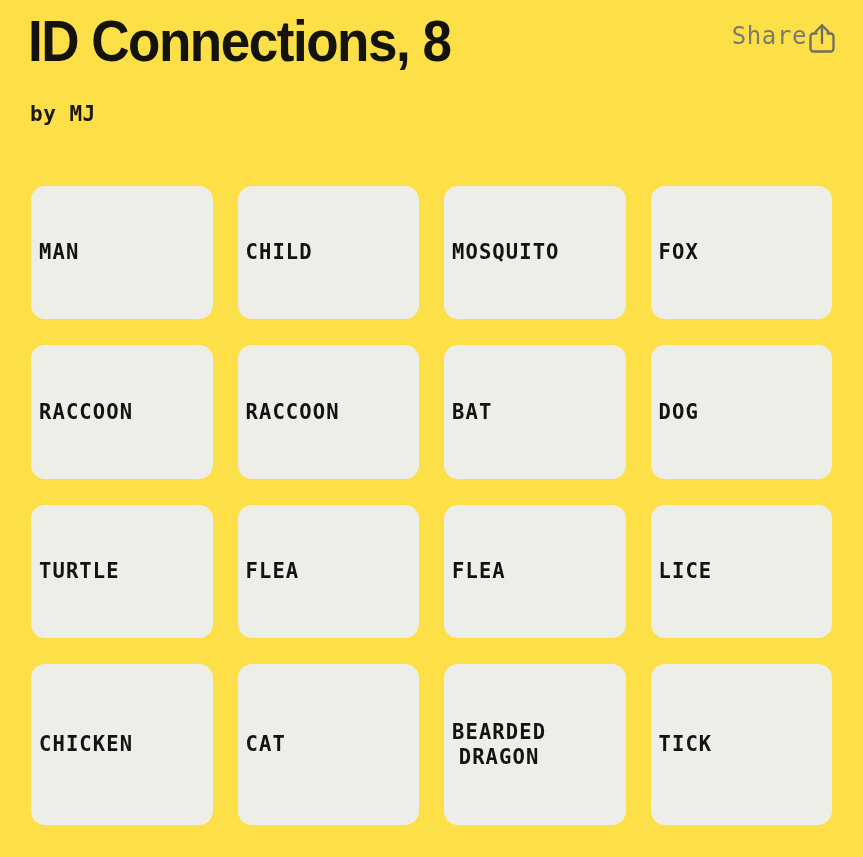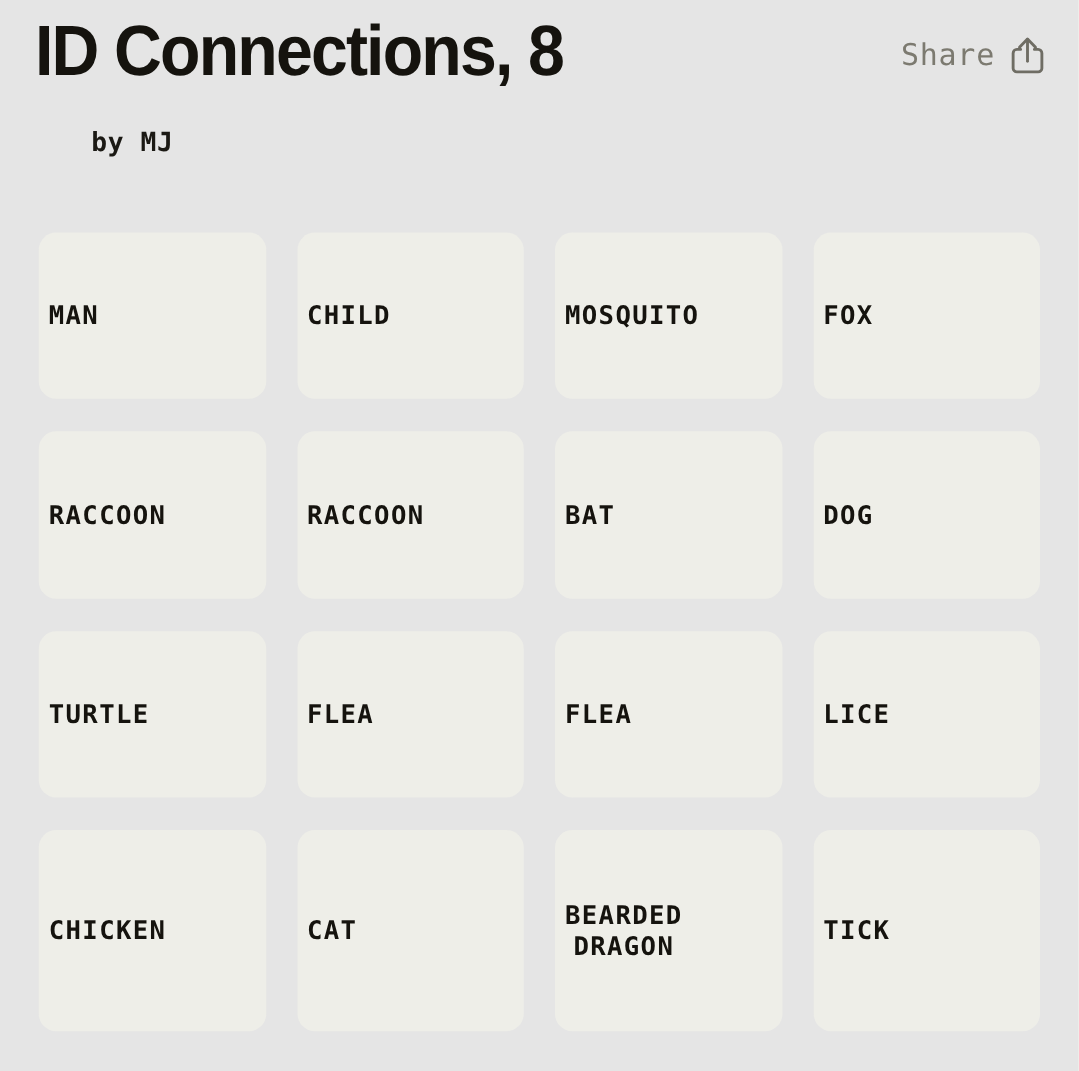--- a/index.html
+++ b/index.html
@@ -12,21 +12,21 @@
     background: #FEFDF6;
     font-family: "Liberation Sans", sans-serif;
     overflow: hidden;
     position: relative;
     -webkit-font-smoothing: antialiased;
   }
 
   #app {
     position: absolute;
     inset: 0;
-    background: #e5e5e5;
+    background: #fde047;
   }
 
   
   .header {
     position: absolute;
     left: 0;
     top: 0;
     width: 863px;
     height: 150px;
   }
@@ -50,31 +50,29 @@
     position: absolute;
     left: 30px;
     top: 100px;
     font-family: "DejaVu Sans Mono", monospace;
     font-weight: 700;
     font-size: 21px;
     line-height: 28px;
     letter-spacing: 0.5px;
     color: #1B1914;
     white-space: nowrap;
-    margin-left: 43px;
   }
 
   .share-btn {
     position: absolute;
     right: 26px;
     top: 22px;
     height: 44px;
     display: flex;
-    align-items: center;
-    gap: 11px;
+    align-items: flex-start;
     cursor: pointer;
     user-select: none;
   }
 
   .share-label {
     font-family: "DejaVu Sans Mono", monospace;
     font-weight: 400;
     font-size: 24px;
     line-height: 28px;
     letter-spacing: 0.6px;

